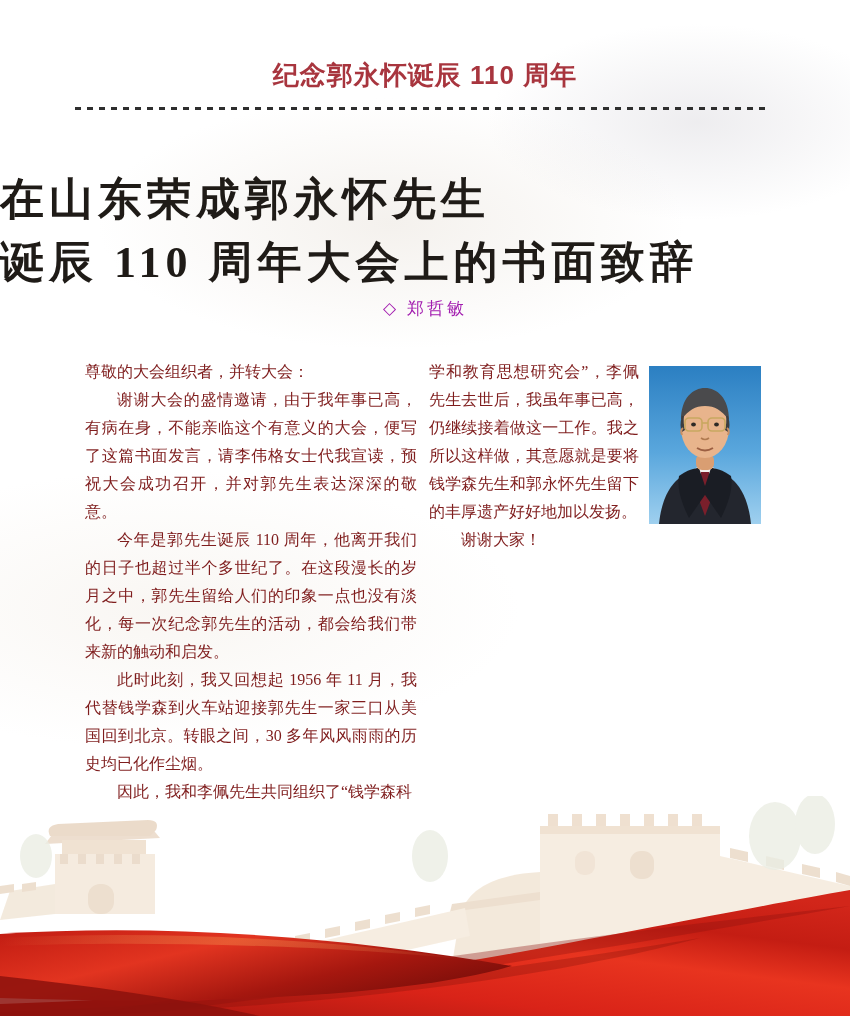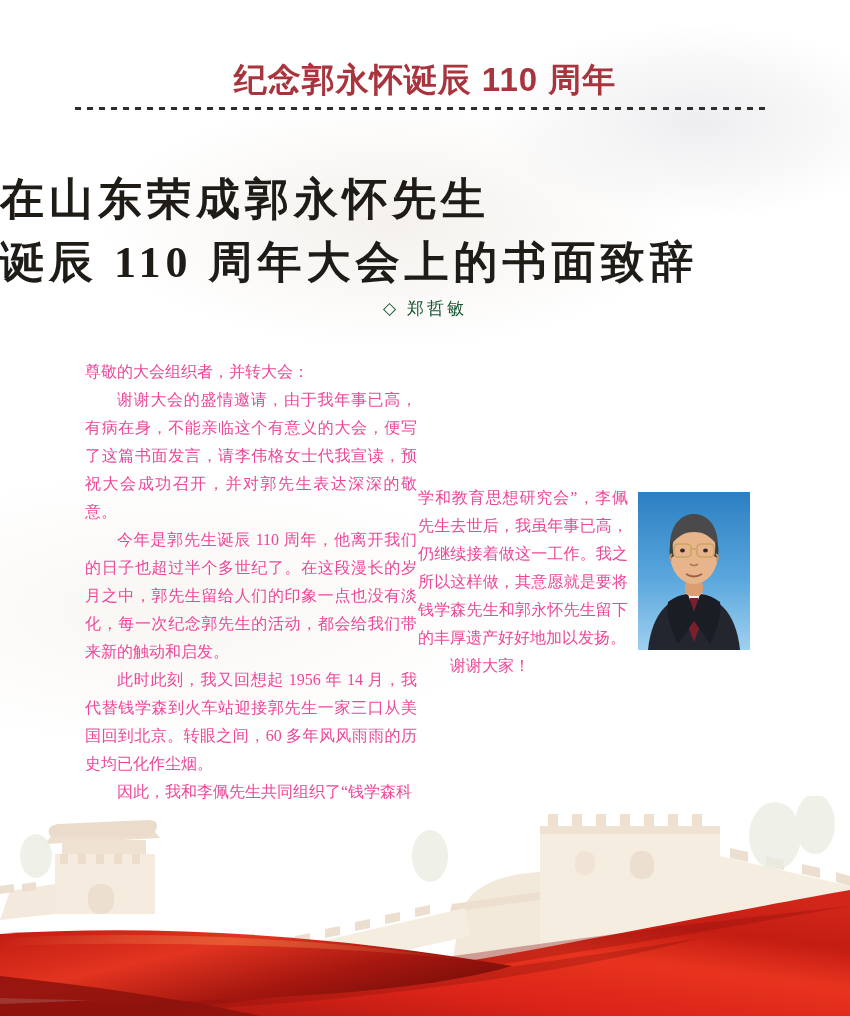--- a/index.html
+++ b/index.html
@@ -15,48 +15,47 @@
     position:absolute;inset:0;z-index:1;pointer-events:none;
     background:
       radial-gradient(ellipse 420px 180px at 46% 22%, rgba(228,220,210,0.40), transparent 70%),
       radial-gradient(ellipse 300px 140px at 82% 12%, rgba(205,203,210,0.35), transparent 70%),
       radial-gradient(ellipse 500px 200px at 20% 60%, rgba(235,226,214,0.30), transparent 70%);
   }
 
   
   .section-header{
     position:absolute;top:58px;left:0;right:0;z-index:2;
-    text-align:center;font-size:33px;font-weight:bold;color:#a8353e;
+    text-align:center;font-size:26px;font-weight:bold;color:#a8353e;
     font-family:"Liberation Sans","DejaVu Sans",sans-serif;
     letter-spacing:1px;
   }
   .dashed-line{
     position:absolute;top:107px;left:75px;width:695px;height:3px;z-index:2;
     background:repeating-linear-gradient(90deg,#2e2e2e 0 6px,transparent 6px 12px);
   }
 
   
   .article-title{
     position:absolute;top:168px;left:0;right:0;z-index:2;
     color:#1f1b17;font-weight:bold;
     font-size:44px;line-height:63px;letter-spacing:5px;
     font-family:"Liberation Serif","DejaVu Serif",serif;
   }
   .author-line{
     position:absolute;top:297px;left:0;right:0;z-index:2;
-    text-align:center;font-size:17px;color:#14532d;letter-spacing:3px;
+    text-align:center;font-size:17px;color:#a21caf;letter-spacing:3px;
   }
   .author-line .mark{margin-right:8px;}
 
   
   .columns{
     position:absolute;top:358px;left:85px;width:680px;z-index:2;
-    display:flex;gap:1px;
-    color:#ec4899;
-    align-items:center;
+    display:flex;gap:12px;
+    color:#7f1d1d;
   }
   .col{width:332px;font-size:16px;line-height:28px;text-align:justify;}
   .para{margin:0;}
   .para.indent{text-indent:2em;}
 
   
   .portrait{
     float:right;width:112px;height:158px;margin:8px 0 26px 10px;
     display:block;
   }
@@ -173,21 +172,21 @@
 
   <div class="author-line">
     <span class="mark">◇</span><span>郑哲敏</span>
   </div>
 
   <div class="columns">
     <div class="col">
         <p class="para">尊敬的大会组织者，并转大会：</p>
         <p class="para indent">谢谢大会的盛情邀请，由于我年事已高，有病在身，不能亲临这个有意义的大会，便写了这篇书面发言，请李伟格女士代我宣读，预祝大会成功召开，并对郭先生表达深深的敬意。</p>
         <p class="para indent">今年是郭先生诞辰 110 周年，他离开我们的日子也超过半个多世纪了。在这段漫长的岁月之中，郭先生留给人们的印象一点也没有淡化，每一次纪念郭先生的活动，都会给我们带来新的触动和启发。</p>
-        <p class="para indent">此时此刻，我又回想起 1956 年 14 月，我代替钱学森到火车站迎接郭先生一家三口从美国回到北京。转眼之间，60 多年风风雨雨的历史均已化作尘烟。</p>
+        <p class="para indent">此时此刻，我又回想起 1956 年 11 月，我代替钱学森到火车站迎接郭先生一家三口从美国回到北京。转眼之间，30 多年风风雨雨的历史均已化作尘烟。</p>
         <p class="para indent">因此，我和李佩先生共同组织了“钱学森科</p>
       </div>
     <div class="col">
 
       <svg class="portrait" viewBox="0 0 112 158" aria-hidden="true">
         <defs>
           <linearGradient id="sky" x1="0" y1="0" x2="0" y2="1">
             <stop offset="0" stop-color="#2b7fc2"></stop>
             <stop offset="0.55" stop-color="#5aa7dd"></stop>
             <stop offset="1" stop-color="#9fd0ef"></stop>

